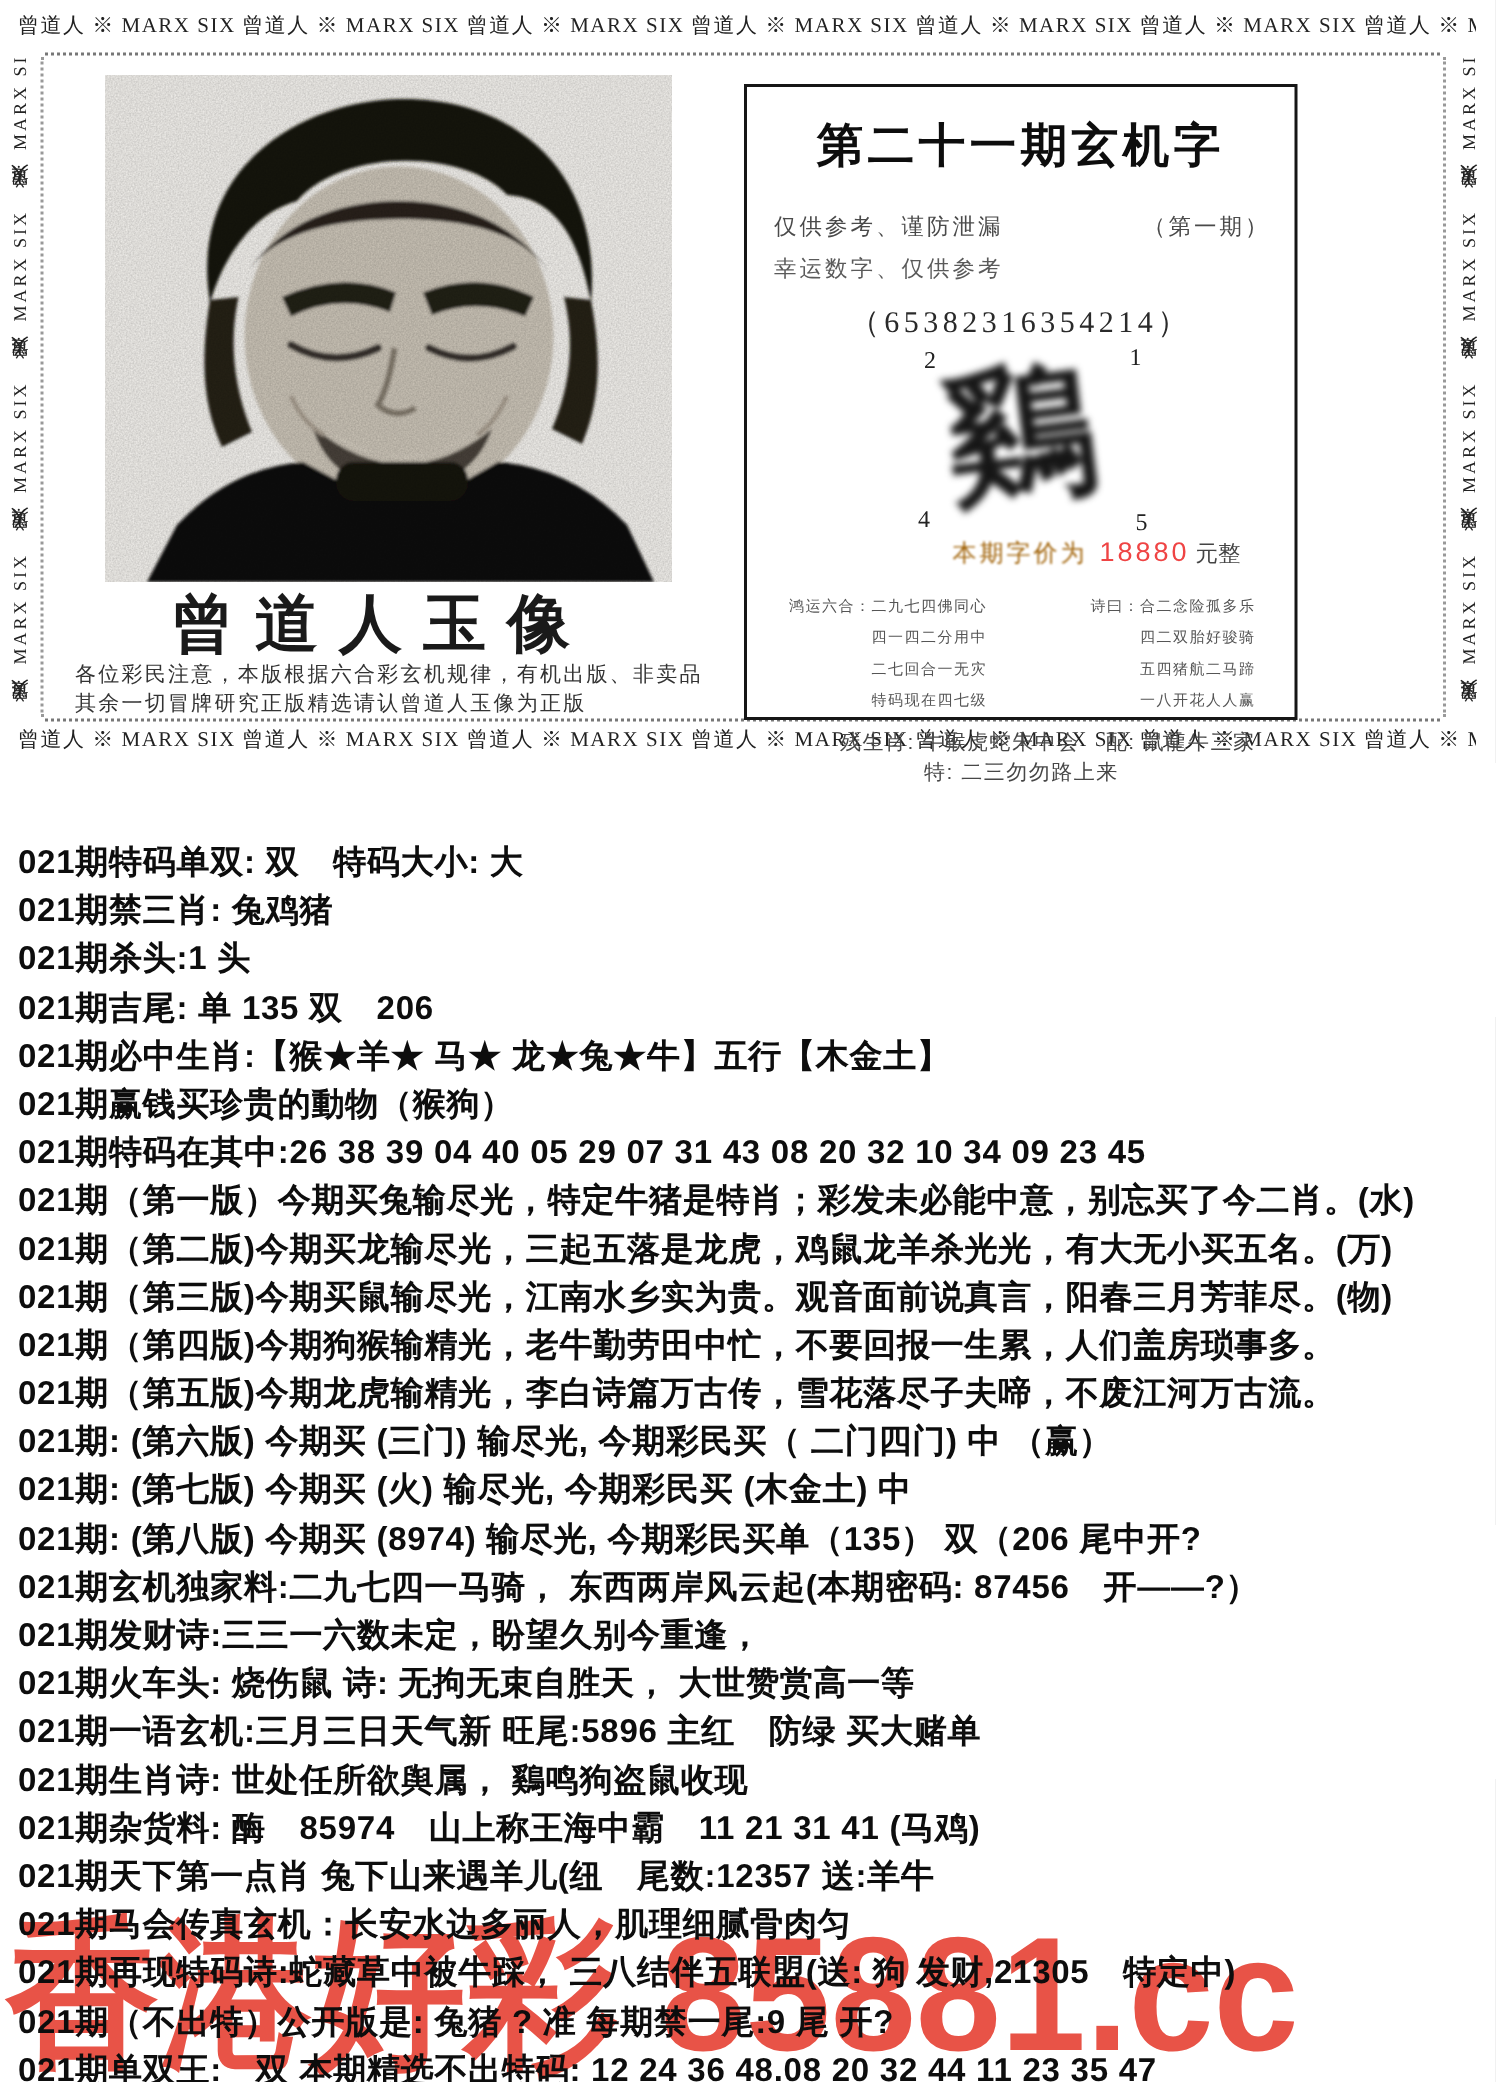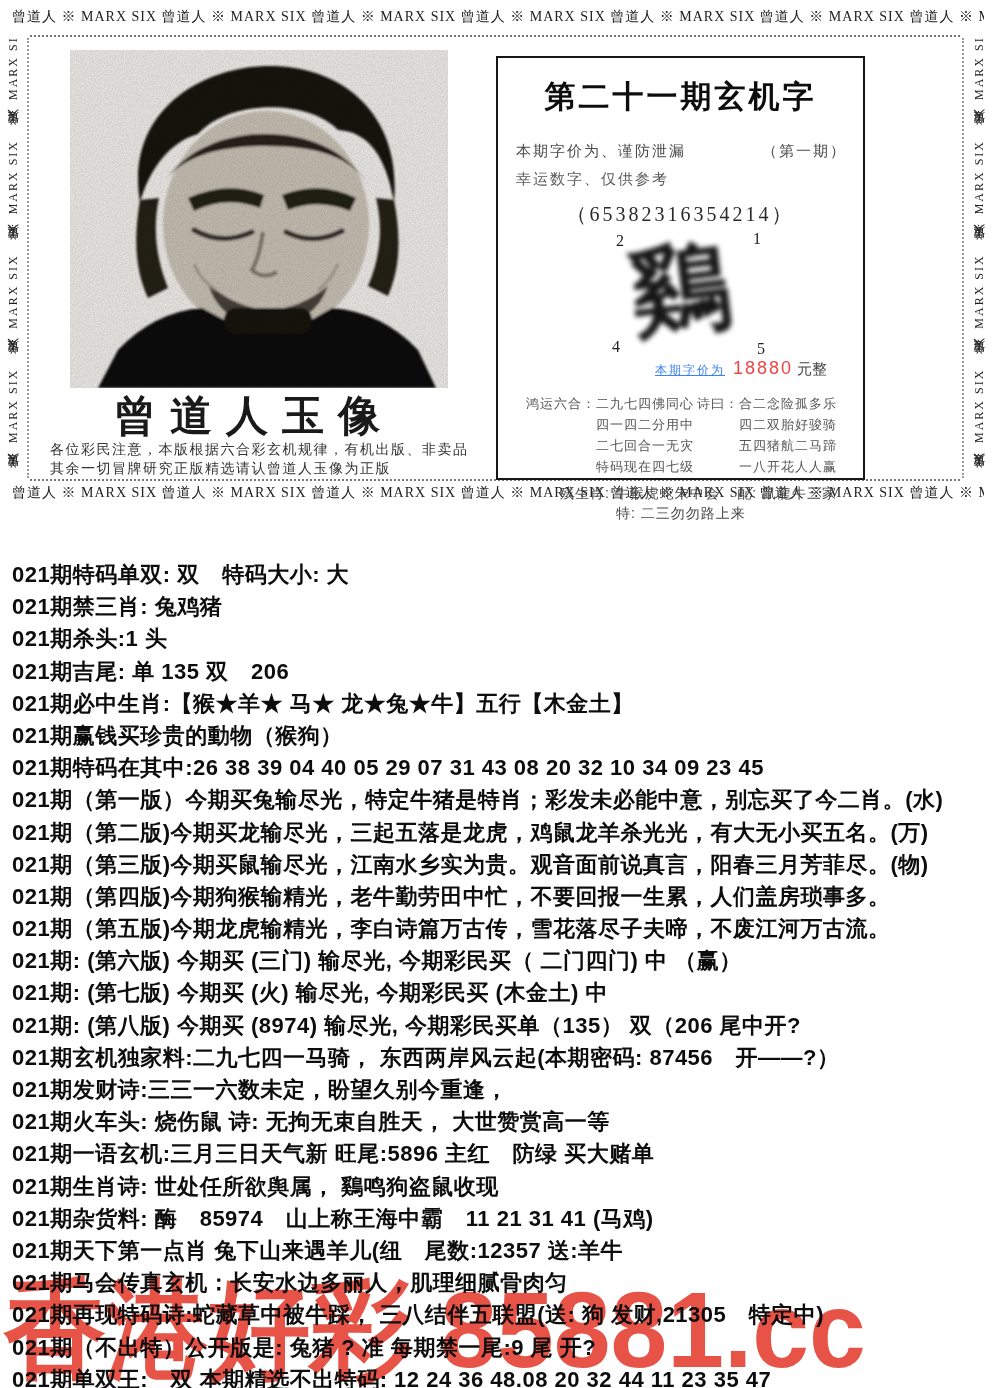--- a/index.html
+++ b/index.html
@@ -36,24 +36,24 @@
   .panel-sub{display:flex;justify-content:space-between;margin:24px 16px 0 18px;font-size:15px;color:#4a4a4a;filter:blur(0.35px);letter-spacing:2px;}
   .panel-sub2{margin:9px 0 0 18px;font-size:15px;color:#5a5a5a;filter:blur(0.4px);letter-spacing:2px;}
   .panel-nums{margin-top:12px;text-align:center;font-family:"Liberation Serif",serif;font-size:20px;letter-spacing:3px;color:#2a2a2a;filter:blur(0.3px);}
   .rooster{position:relative;height:126px;margin-top:2px;}
   .rooster-char{position:absolute;left:50%;top:50%;transform:translate(-50%,-52%) rotate(-7deg);
         font-size:98px;font-weight:bold;color:#161616;filter:blur(2.6px);font-family:"DejaVu Serif",serif;}
   .rnum{position:absolute;font-family:"Liberation Serif",serif;font-size:16px;color:#222;}
   .rnum.tl{left:118px;top:2px;}  .rnum.tr{right:102px;top:0;}
   .rnum.bl{left:114px;bottom:0;} .rnum.br{right:98px;bottom:-2px;}
   .price{margin-top:2px;text-align:right;padding-right:36px;color:#333;}
-  .price .pfx{font-size:12px;color:#3b82f6;filter:blur(0.6px);margin-right:8px;letter-spacing:2px;text-decoration:underline;}
+  .price .pfx{font-size:16px;color:#a16207;filter:blur(0.6px);margin-right:8px;letter-spacing:2px;}
   .price .val{font-family:Liberation Sans, sans-serif;font-size:18px;letter-spacing:2px;color:#ef4444;}
   .price .sfx{font-size:15px;margin-left:4px;color:#444;}
-  .verses{display:flex;justify-content:space-between;margin:14px 26px 0 28px;font-size:13px;
+  .verses{display:flex;justify-content:space-between;margin:14px 26px 0 28px;font-size:10px;
           line-height:21px;color:#555;filter:blur(0.5px);letter-spacing:1px;}
   .vcol{text-align:right;white-space:nowrap;}
   .panel-foot{display:flex;justify-content:space-between;margin:8px 26px 0 62px;font-size:14px;
           color:#474747;filter:blur(0.4px);letter-spacing:1px;}
   .panel-foot2{margin:2px 0 0 118px;font-size:14px;color:#474747;filter:blur(0.4px);letter-spacing:1px;}
 
   
   .lines{position:absolute;left:12px;top:559px;width:980px;z-index:2;}
   .line{height:32.2px;line-height:32.2px;font-size:22px;font-weight:bold;color:#0d0d0d;
         white-space:pre;overflow:hidden;letter-spacing:0.5px;}
@@ -113,21 +113,21 @@
 
     <div class="caption">曾道人玉像</div>
     <div class="notes">
       <div>各位彩民注意，本版根据六合彩玄机规律，有机出版、非卖品</div>
       <div>其余一切冒牌研究正版精选请认曾道人玉像为正版</div>
     </div>
 
     <div class="panel">
       <div class="panel-title">第二十一期玄机字</div>
       <div class="panel-sub">
-        <span>本期字价为、谨防泄漏</span>
+        <span>仅供参考、谨防泄漏</span>
         <span>（第一期）</span>
       </div>
       <div class="panel-sub2">幸运数字、仅供参考</div>
       <div class="panel-nums">（65382316354214）</div>
 
       <div class="rooster">
         <span class="rnum tl">2</span>
         <span class="rnum tr">1</span>
         <span class="rooster-char">鷄</span>
         <span class="rnum bl">4</span>

